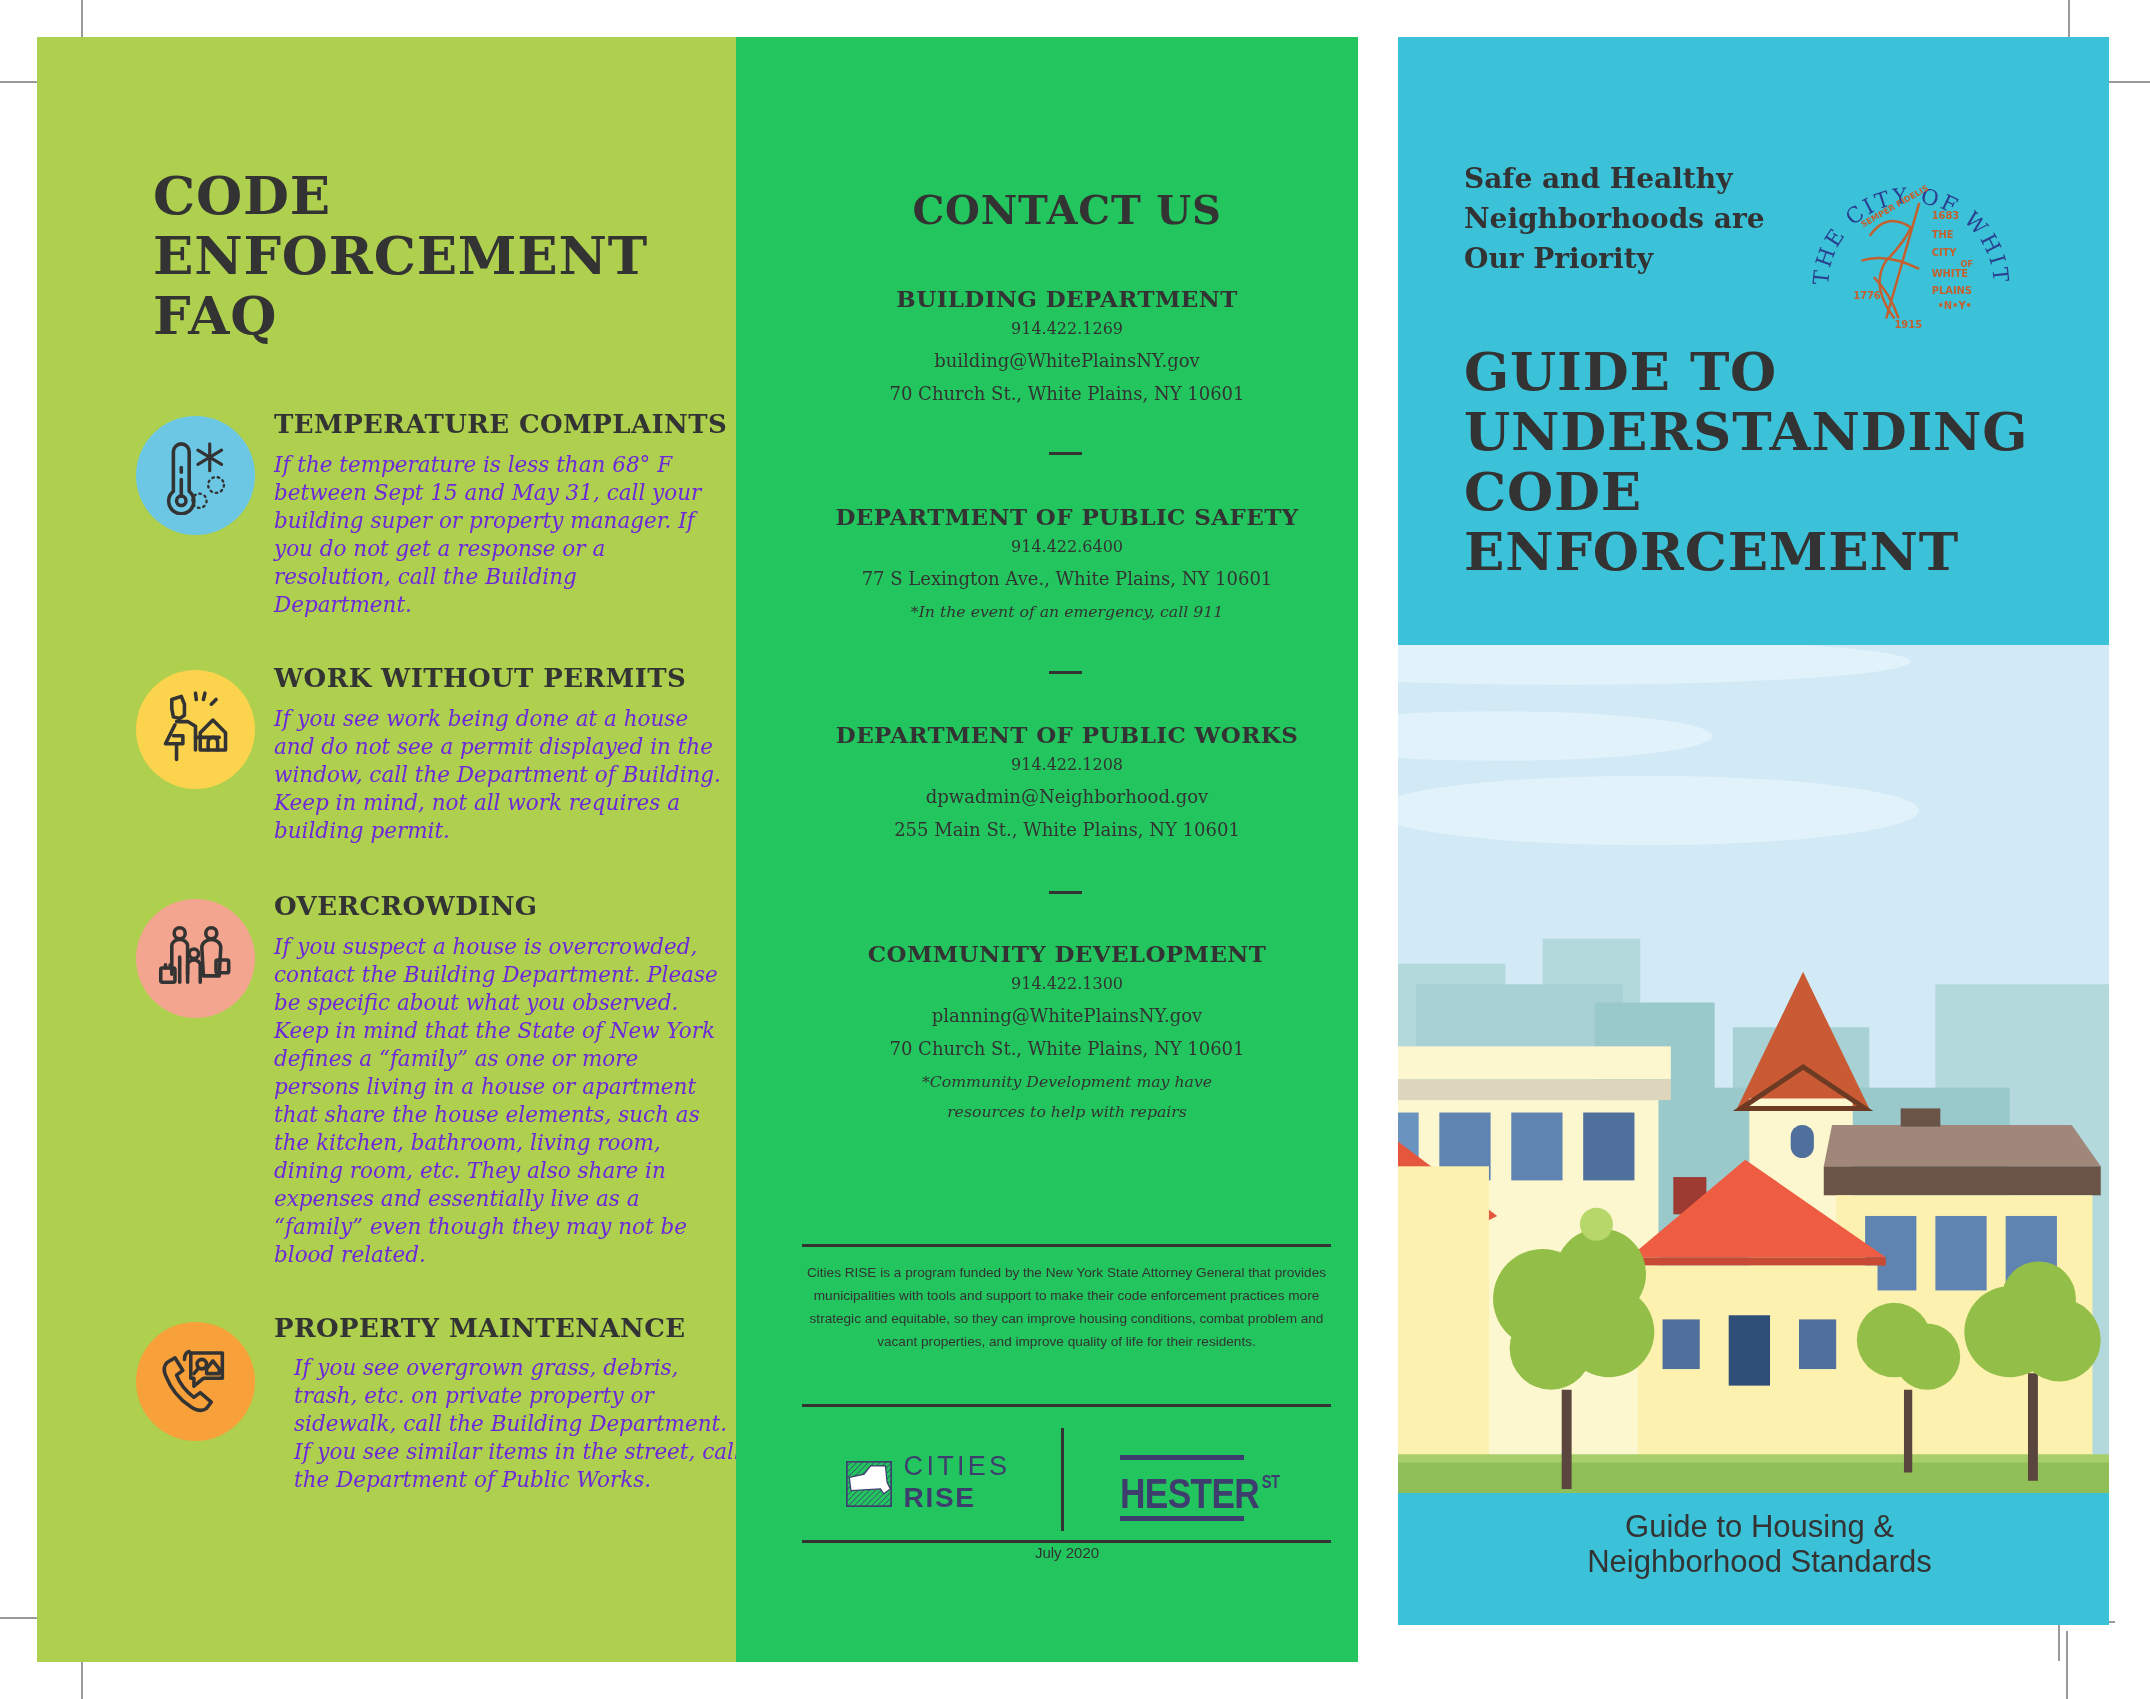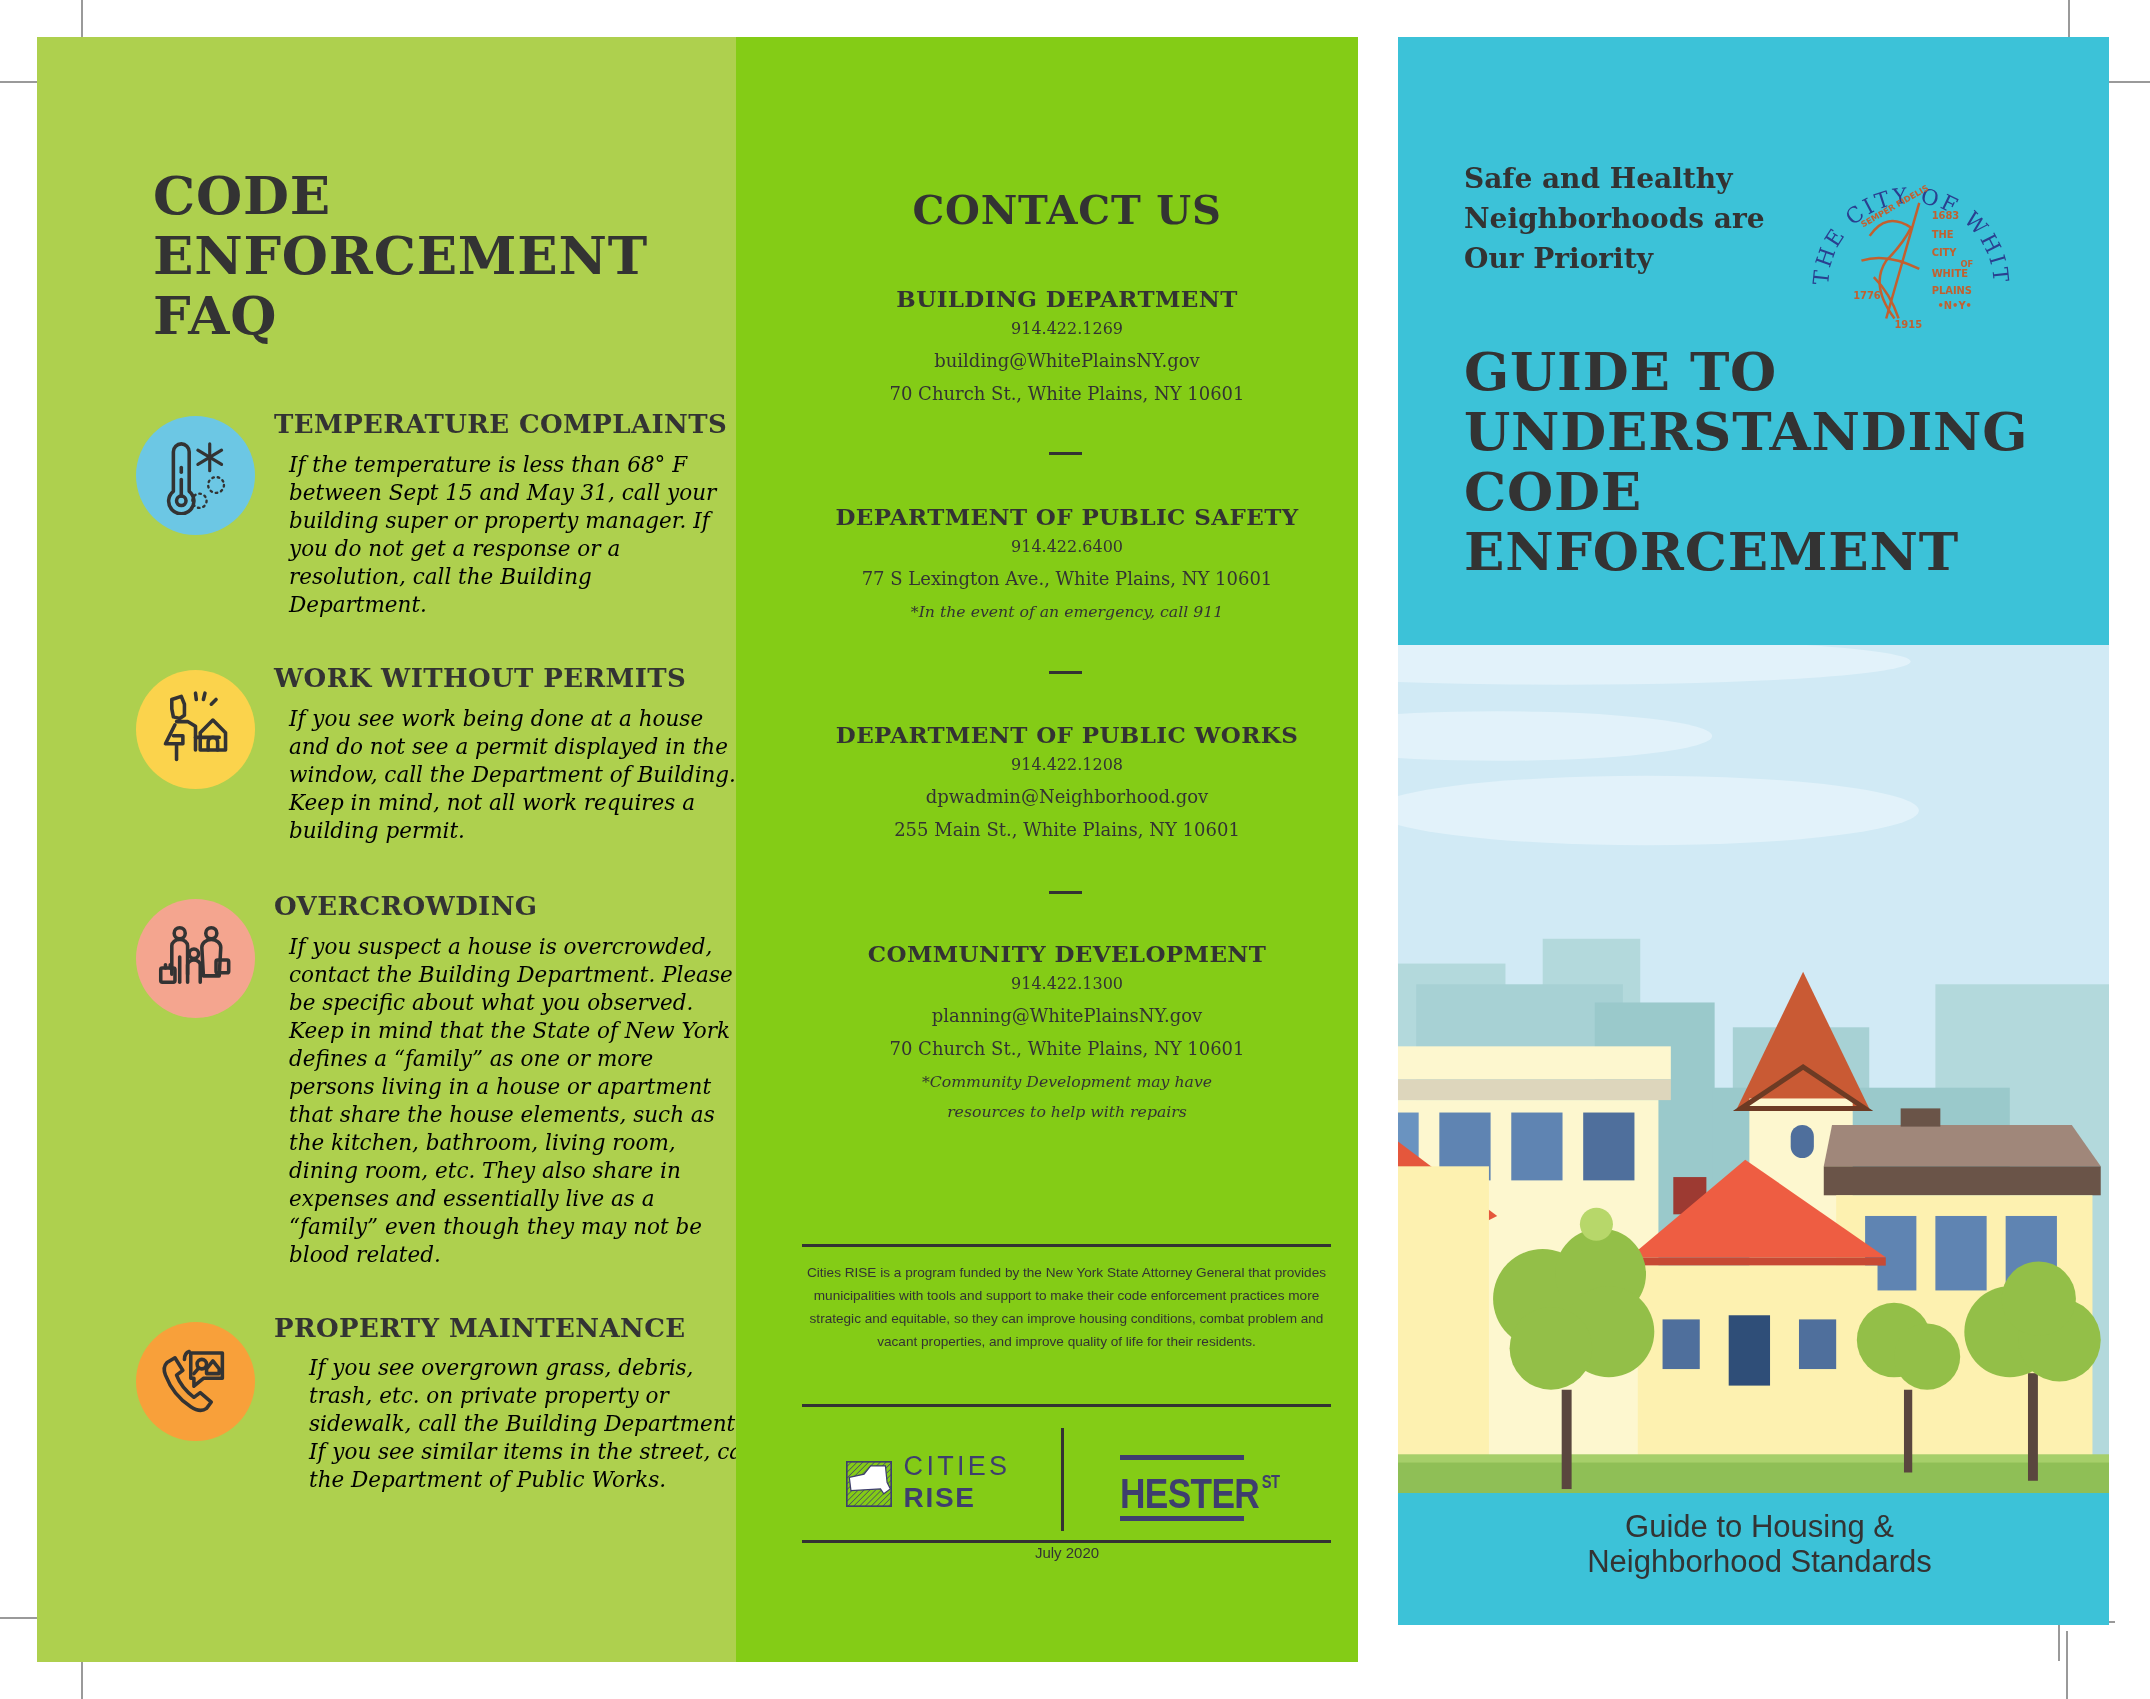--- a/index.html
+++ b/index.html
@@ -8,24 +8,24 @@
 
   .crop { position: absolute; background: #9a9a9a; }
 
   
   .panel-left { position: absolute; left: 37px; top: 37px; width: 699px; height: 1625px; background: #aed04e; }
   .faq-title { position: absolute; left: 116px; top: 128px; font-family: "DejaVu Serif", serif; font-weight: bold; font-size: 53px; line-height: 60px; color: #333333; letter-spacing: 0.8px; }
   .faq-item { position: absolute; left: 0; width: 699px; }
   .faq-icon { position: absolute; left: 99px; width: 119px; height: 119px; border-radius: 50%; display: flex; align-items: center; justify-content: center; }
   .faq-icon svg { width: 79px; height: 79px; }
   .faq-heading { position: absolute; left: 237px; font-family: "DejaVu Serif", serif; font-weight: bold; font-size: 26px; letter-spacing: 0.4px; color: #333333; white-space: nowrap; }
-  .faq-body { position: absolute; left: 252px; width: 447px; font-family: "DejaVu Serif", serif; font-style: italic; font-size: 21.5px; line-height: 28px; color: #000000; }
+  .faq-body { position: absolute; left: 237px; width: 447px; font-family: "DejaVu Serif", serif; font-style: italic; font-size: 21.5px; line-height: 28px; color: #6d28d9; }
 
   
-  .panel-mid { position: absolute; left: 736px; top: 37px; width: 622px; height: 1625px; background: #84cc16; }
+  .panel-mid { position: absolute; left: 736px; top: 37px; width: 622px; height: 1625px; background: #22c55e; }
   .contact-title { position: absolute; left: 0; width: 662px; top: 149px; text-align: center; font-weight: bold; font-size: 40px; color: #333333; letter-spacing: 0.8px; }
   .dept { position: absolute; left: 0; width: 662px; text-align: center; }
   .dept-name { font-weight: bold; font-size: 23px; line-height: 30px; color: #333333; letter-spacing: 0.4px; }
   .dept-phone { font-weight: normal; font-size: 16px; line-height: 30px; color: #333333; }
   .dept-line { font-size: 18px; line-height: 33px; color: #333333; }
   .dept-note { font-size: 15.7px; font-style: italic; line-height: 33px; color: #333333; }
   .dash { position: absolute; left: 313px; width: 33px; height: 2.5px; background: #333333; }
   .rule { position: absolute; left: 66px; width: 529px; height: 2.5px; background: #333333; }
   .about { position: absolute; left: 66px; width: 529px; top: 1224px; text-align: center; font-family: "Liberation Sans", sans-serif; font-size: 13.6px; line-height: 23px; color: #333333; }
   .logos { position: absolute; left: 66px; width: 529px; top: 1383px; height: 108px; }

